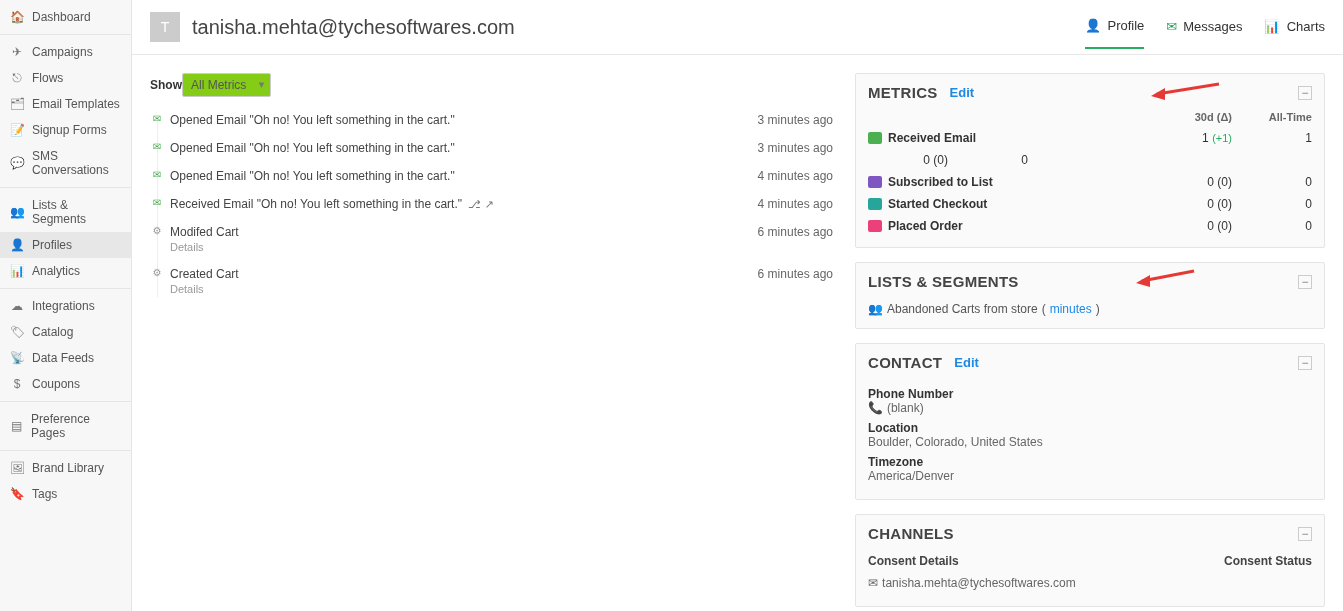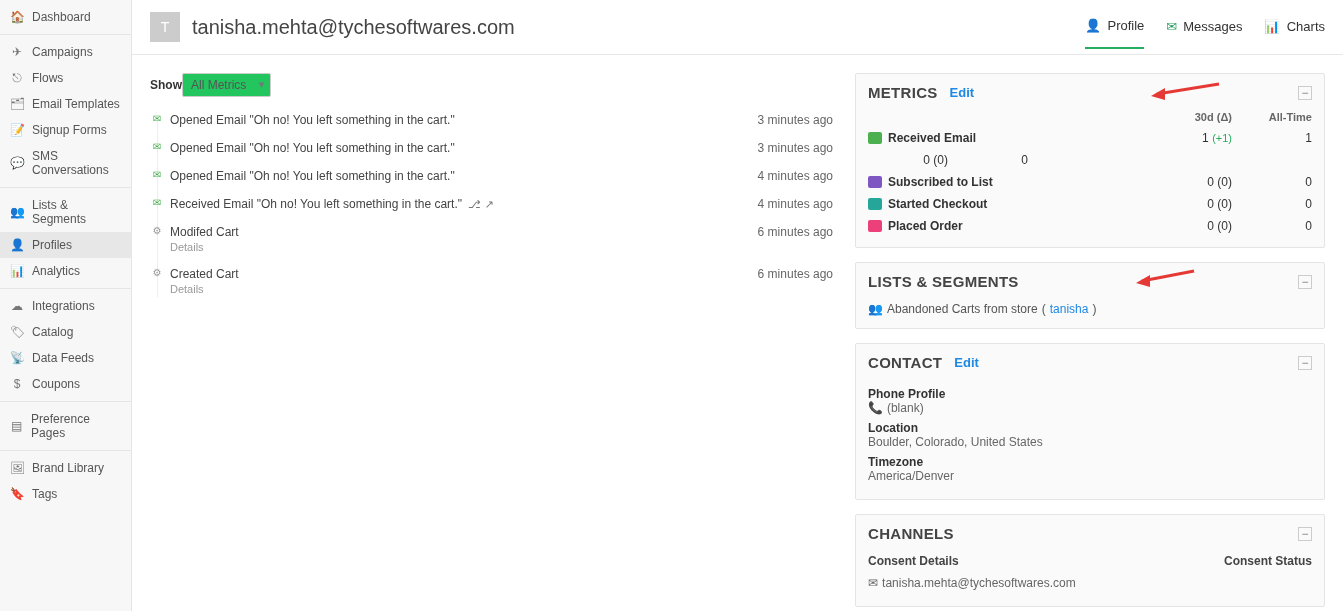--- a/index.html
+++ b/index.html
@@ -16,21 +16,21 @@
   .email-title { font-size: 20px; color: #444; }
   .header-tabs { margin-left: auto; display: flex; gap: 22px; }
   .htab { display: flex; align-items: center; gap: 6px; font-size: 13px; color: #333; cursor: pointer; padding-bottom: 14px; margin-bottom: -13px; }
   .htab.active { border-bottom: 2px solid #27ae60; }
   .htab .dot-icon { color:#2aa060; }
   .content { display: flex; padding: 18px; gap: 22px; }
   .left-col { flex: 1; }
   .right-col { width: 470px; }
   .show-row { display: flex; align-items: center; margin-bottom: 12px; }
   .show-label { font-weight: bold; font-size: 12px; }
-  .select { border: 1px solid #ccc; background: #22c55e; padding: 4px 24px 4px 8px; font-size: 12px; color: #555; position: relative; border-radius: 2px; }
+  .select { border: 1px solid #ccc; background: #84cc16; padding: 4px 24px 4px 8px; font-size: 12px; color: #555; position: relative; border-radius: 2px; }
   .select::after { content: "▾"; position: absolute; right: 6px; top: 4px; color: #777; font-size: 11px;}
   .timeline { position: relative; padding-left: 20px; }
   .timeline::before { content:""; position:absolute; left:7px; top:8px; bottom:8px; width:1px; background:#eee; }
   .event { position: relative; padding: 4px 0 10px 0; }
   .event .bullet { position: absolute; left: -20px; top: 2px; width: 14px; height: 14px; display:flex; align-items:center; justify-content:center; font-size:10px; }
   .event .title-row { display: flex; align-items: center; }
   .event .etitle { font-size: 12px; color: #444; }
   .event .etime { margin-left: auto; font-size: 12px; color: #666; }
   .event .details { font-size: 11px; color: #999; margin-top: 2px; }
   .extra-icons { margin-left: 6px; color:#777; font-size:11px; display:inline-flex; gap:4px;}
@@ -287,34 +287,34 @@
           </div>
           <div class="panel-head">
             <span class="panel-title">LISTS &amp; SEGMENTS</span>
             <span class="collapse-icon">−</span>
           </div>
           <div class="panel-body">
             <div class="list-line">
               <span style="color:#bbb;">👥</span>
               <span>Abandoned Carts from store</span>
               <span>(</span>
-                <span class="remove-link">tanisha</span>
+                <span class="remove-link">minutes</span>
                 <span>)</span>
             </div>
           </div>
         </div>
 
         <div class="panel">
           <div class="panel-head">
             <span class="panel-title">CONTACT</span>
             <span class="edit-link">Edit</span>
             <span class="collapse-icon">−</span>
           </div>
           <div class="panel-body">
-            <div class="field-label">Phone Profile</div>
+            <div class="field-label">Phone Number</div>
             <div class="field-value">
                 <span>📞</span>
                 <span>(blank)</span>
               </div>
             <div class="field-label">Location</div>
             <div class="field-value">
                 <span>Boulder, Colorado, United States</span>
               </div>
             <div class="field-label">Timezone</div>
             <div class="field-value">

